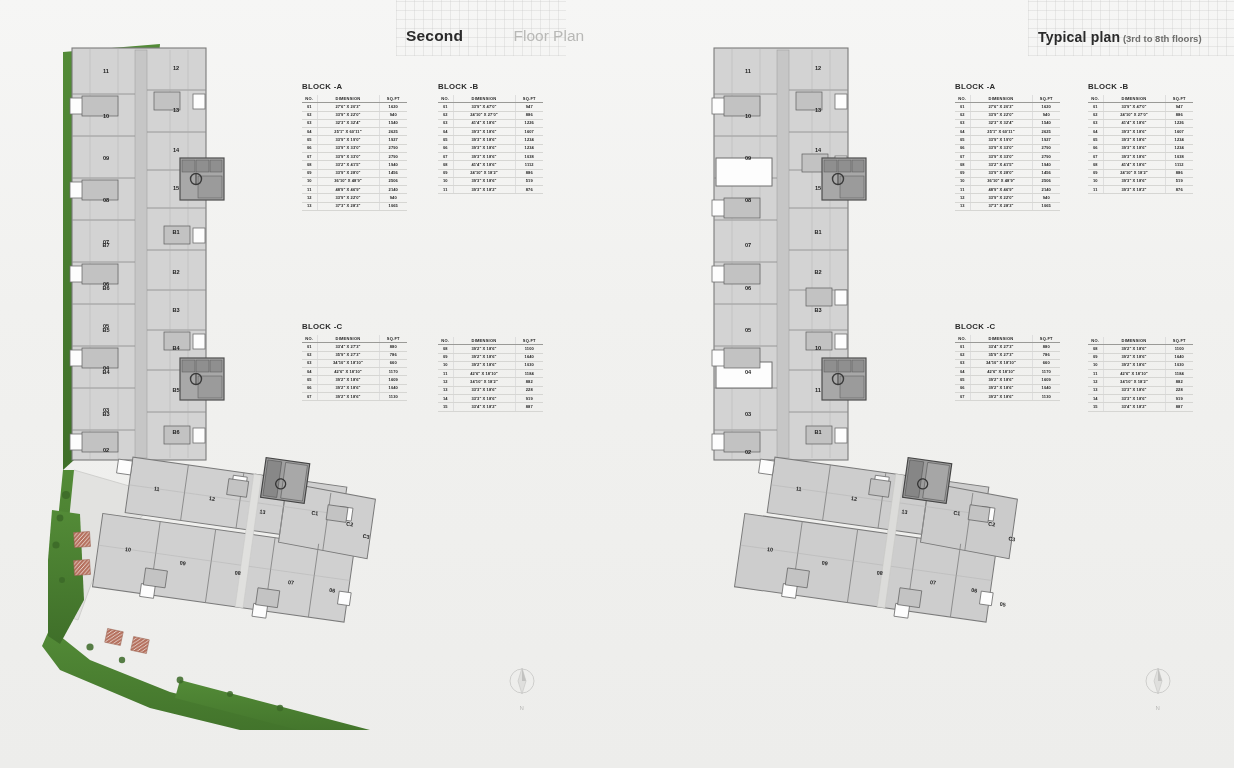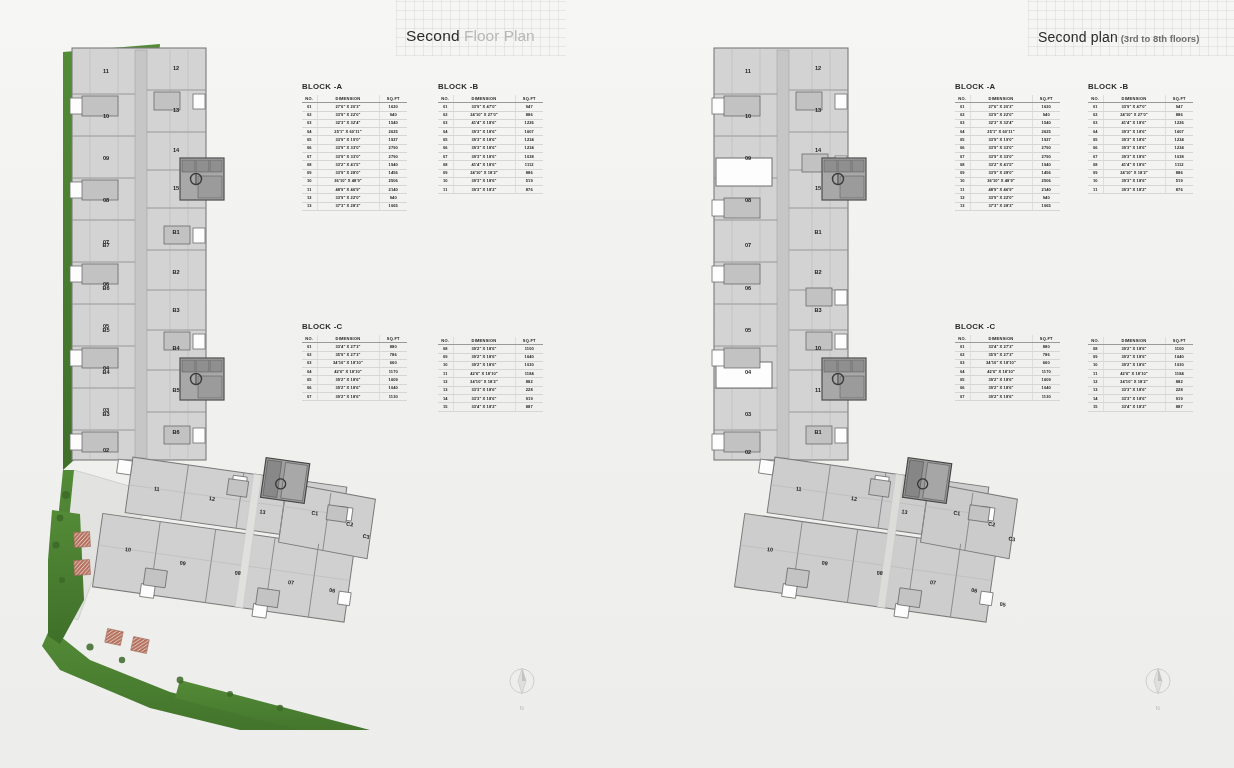--- a/index.html
+++ b/index.html
@@ -16,22 +16,22 @@
   
   .dotgrid {
     position: absolute; pointer-events: none;
     background-image:
       repeating-linear-gradient(0deg, rgba(150,150,150,.28) 0 1px, transparent 1px 9px),
       repeating-linear-gradient(90deg, rgba(150,150,150,.28) 0 1px, transparent 1px 9px);
     opacity: .55;
   }
   
   .title { position: absolute; white-space: nowrap; }
-  .title .strong { font-weight: normal; color: #2a2a2a; letter-spacing: .2px; }
-  .title .light  { color: #b8b8b6; font-weight: normal; }
+  .title .strong { font-weight: bold; color: #2a2a2a; letter-spacing: .2px; }
+  .title .light  { color: #b8b8b6; font-weight: normal; padding-left: 46px; }
   .title .sub    { color: #6e6e6c; font-weight: bold; }
   #title-second { left: 406px; top: 27px; font-size: 15.5px; }
   #title-typical { left: 1038px; top: 29px; font-size: 14px; }
   #title-typical .sub { font-size: 9.5px; }
 
   
   .tblock { position: absolute; }
   .tblock .blk-label {
     font-size: 7.8px; font-weight: bold; color: #2b2b2b;
     letter-spacing: .3px; margin-bottom: 4px;
@@ -71,21 +71,21 @@
 
 <div id="page">
 
   <div class="dotgrid" style="left:396px; top:0px; width:170px; height:56px;"></div>
   <div class="dotgrid" style="left:1028px; top:0px; width:206px; height:56px;"></div>
 
   <div class="title" id="title-second">
     <span class="strong">Second</span><span class="light"> Floor Plan</span>
   </div>
   <div class="title" id="title-typical">
-    <span class="strong">Second plan</span><span class="sub"> (3rd to 8th floors)</span>
+    <span class="strong">Typical plan</span><span class="sub"> (3rd to 8th floors)</span>
   </div>
 
   <div class="plan" style="left:30px; top:40px;">
     <svg width="400" height="690" viewBox="0 0 400 690">
       <defs>
         <linearGradient id="grassL" x1="0" y1="0" x2="0" y2="1">
           <stop offset="0%" stop-color="#538b37"></stop>
             <stop offset="100%" stop-color="#3f6f29"></stop>
         </linearGradient>
         <pattern id="hatchL" width="4" height="4" patternUnits="userSpaceOnUse">

